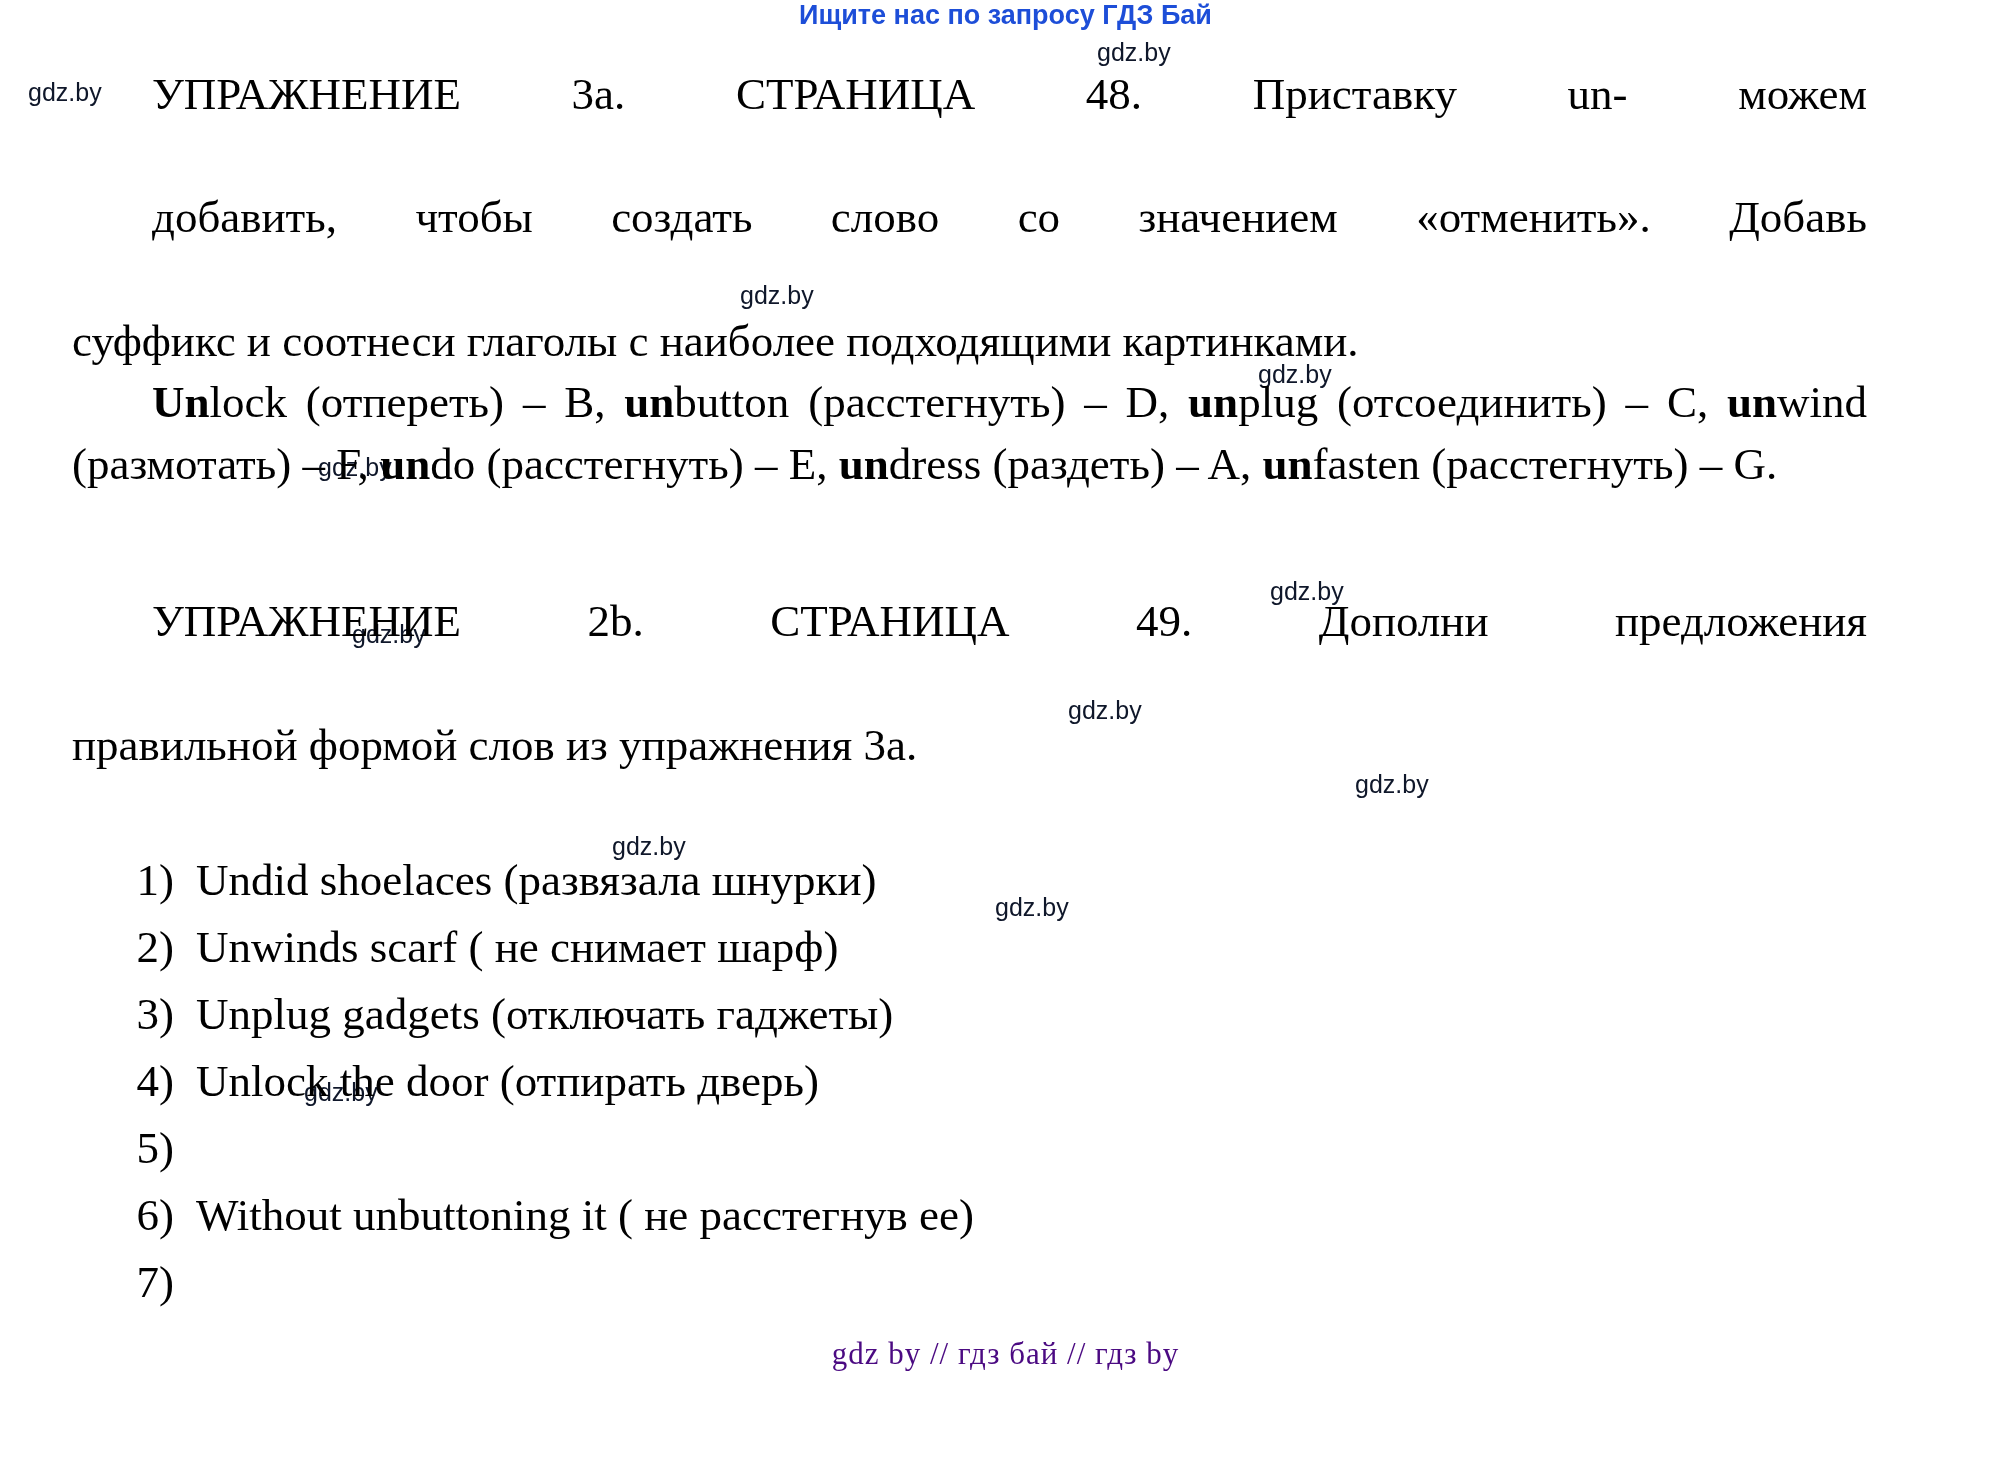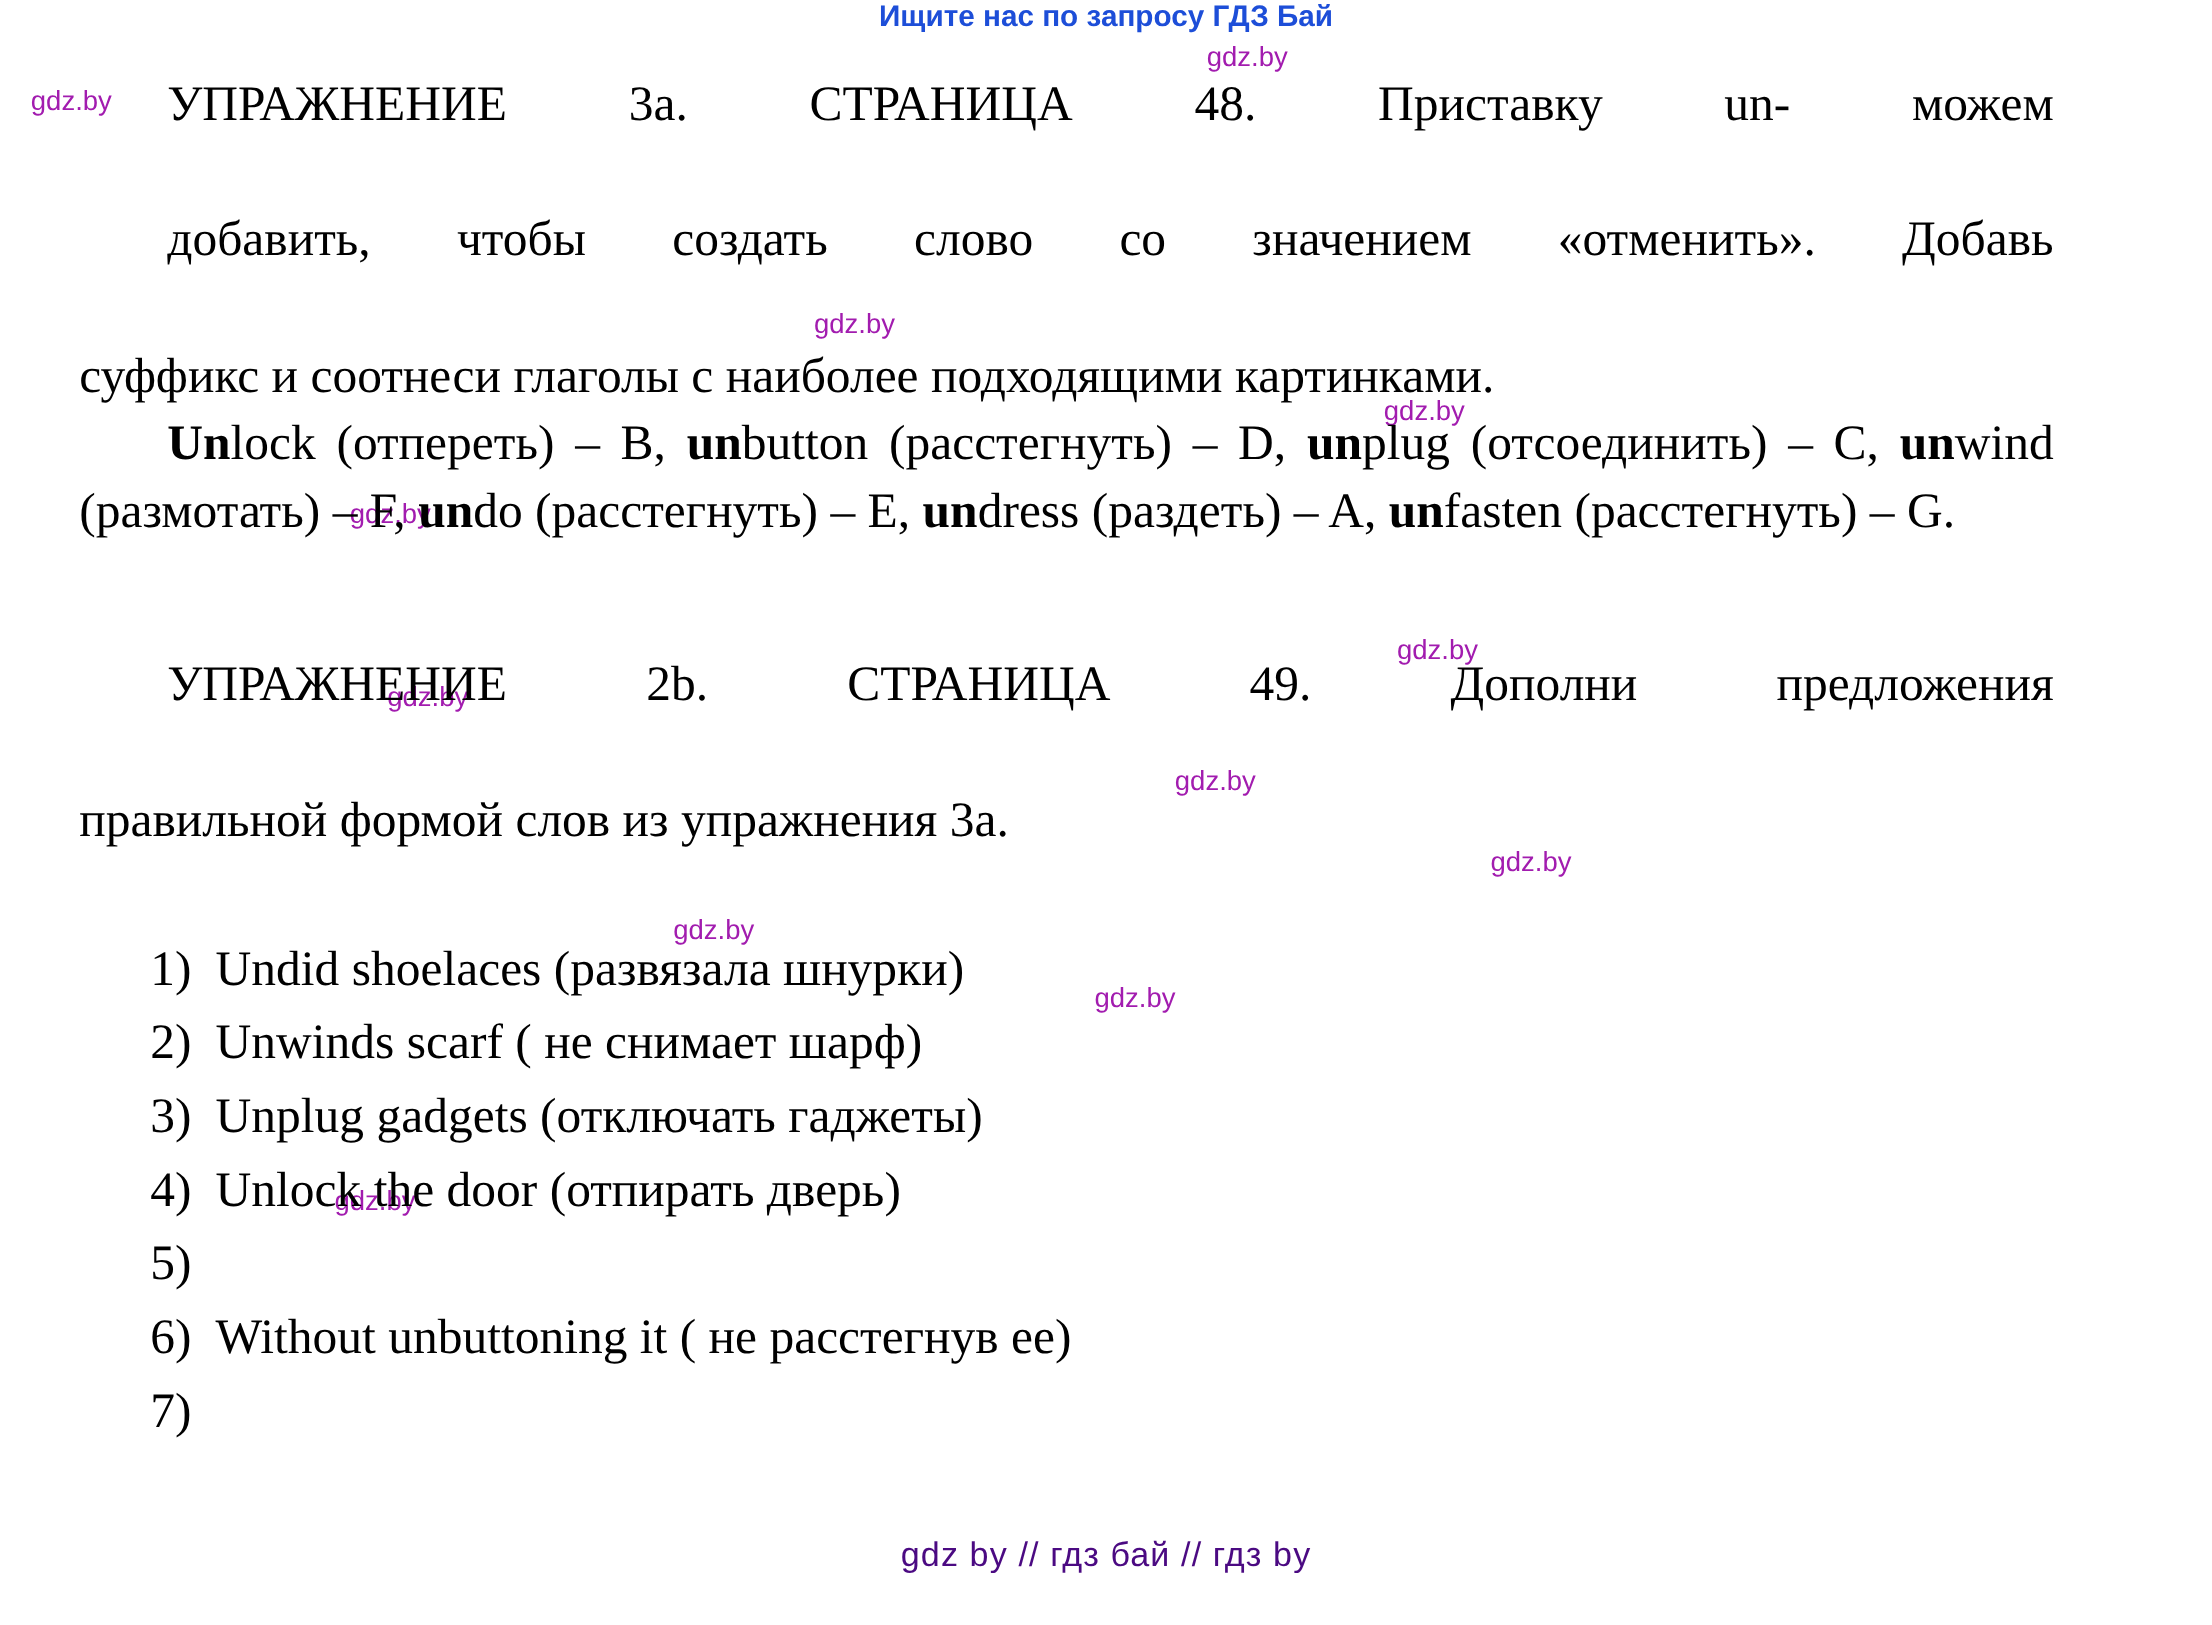--- a/index.html
+++ b/index.html
@@ -97,33 +97,33 @@
     text-align: right;
     padding-right: 22px;
     box-sizing: border-box;
   }
 
   
   .wm {
     position: absolute;
     font-family: "Liberation Sans", "DejaVu Sans", sans-serif;
     font-size: 25px;
-    color: #a21caf;
+    color: #0f172a;
     white-space: nowrap;
     font-weight: 400;
   }
 
   
   .footer {
     position: absolute;
     left: 0;
-    top: 1396px;
+    top: 1336px;
     width: 2011px;
     text-align: center;
-    font-family: Liberation Sans, sans-serif;
+    font-family: Liberation Serif, serif;
     font-size: 31px;
     color: #4b0a82;
     letter-spacing: 1px;
   }
 </style>
 </head>
 <body>
 
 <div class="top-banner">Ищите нас по запросу ГДЗ Бай</div>
 

